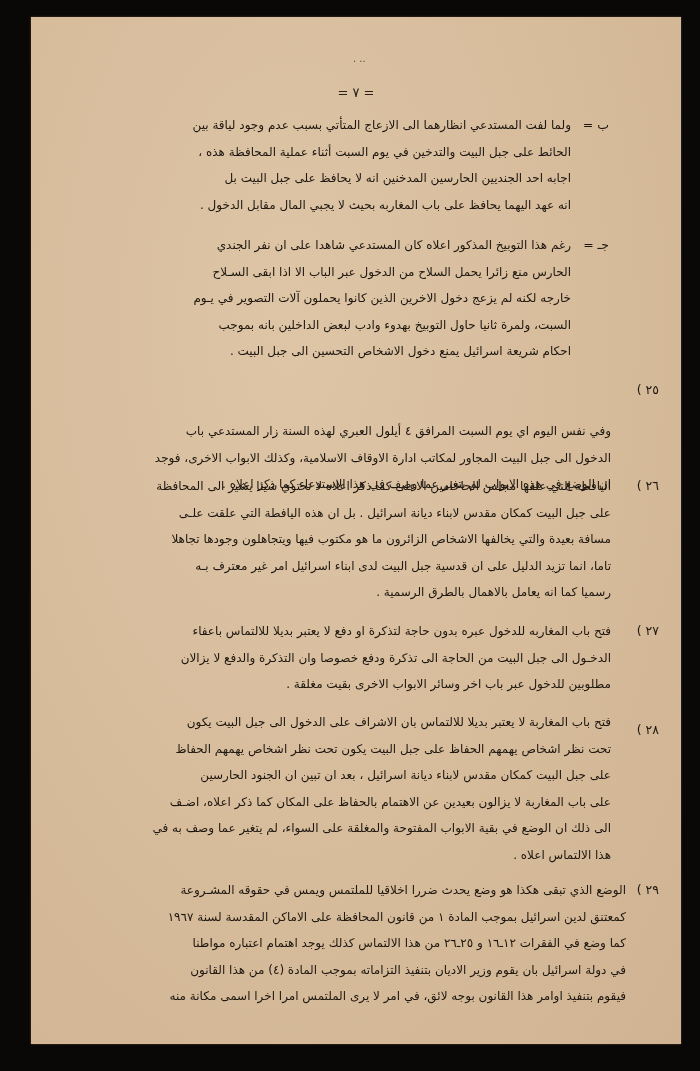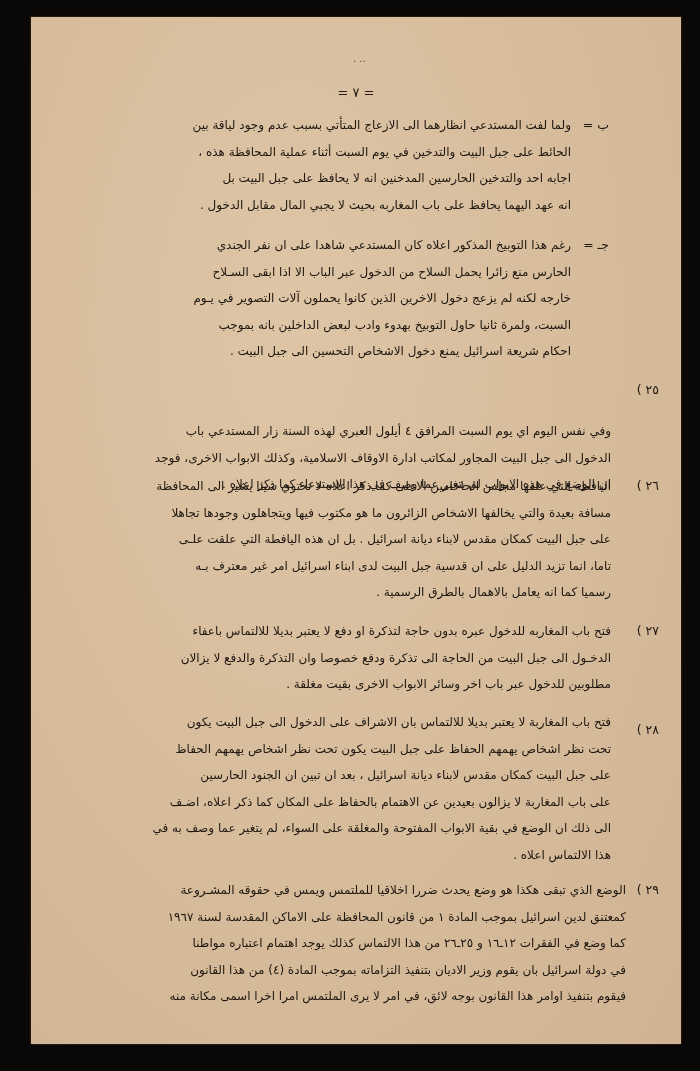--- a/index.html
+++ b/index.html
@@ -23,21 +23,21 @@
 <body>
 
 <div class="paper">
   <div class="dots">. ..</div>
   <div class="pagenum">= ٧ =</div>
 
   <div class="label" style="right:72px; top:95px;">ب =</div>
   <div class="para" style="right:110px; top:95px; width:470px;">
     <span class="line">ولما لفت المستدعي انظارهما الى الازعاج المتأتي بسبب عدم وجود لياقة بين</span>
     <span class="line">الحائط على جبل البيت والتدخين في يوم السبت أثناء عملية المحافظة هذه ،</span>
-    <span class="line">اجابه احد والتدخين الحارسين المدخنين انه لا يحافظ على جبل البيت بل</span>
+    <span class="line">اجابه احد الجنديين الحارسين المدخنين انه لا يحافظ على جبل البيت بل</span>
     <span class="line">انه عهد اليهما يحافظ على باب المغاربه بحيث لا يجبي المال مقابل الدخول .</span>
   </div>
 
   <div class="label" style="right:72px; top:215px;margin-left:12px;">جـ =</div>
   <div class="para" style="right:110px; top:215px; width:470px;">
     <span class="line">رغم هذا التوبيخ المذكور اعلاه كان المستدعي شاهدا على ان نفر الجندي</span>
     <span class="line">الحارس منع زائرا يحمل السلاح من الدخول عبر الباب الا اذا ابقى السـلاح</span>
     <span class="line">خارجه لكنه لم يزعج دخول الاخرين الذين كانوا يحملون آلات التصوير في يـوم</span>
     <span class="line">السبت، ولمرة ثانيا حاول التوبيخ بهدوء وادب لبعض الداخلين بانه بموجب</span>
     <span class="line">احكام شريعة اسرائيل يمنع دخول الاشخاص التحسين الى جبل البيت .</span>
@@ -46,22 +46,22 @@
   <div class="label" style="right:22px; top:360px;">٢٥ )</div>
   <div class="para" style="right:70px; top:360px; width:560px;margin-top:41px;">
     <span class="line">وفي نفس اليوم اي يوم السبت المرافق ٤ أيلول العبري لهذه السنة زار المستدعي باب</span>
     <span class="line">الدخول الى جبل البيت المجاور لمكاتب ادارة الاوقاف الاسلامية، وكذلك الابواب الاخرى، فوجد</span>
     <span class="line">ان الوضع في هذه الابواب لم يتغير عما وصف في هذا الاستدعاء كما ذكر اعلاه .</span>
   </div>
 
   <div class="label" style="right:22px; top:456px;">٢٦ )</div>
   <div class="para" style="right:70px; top:456px; width:560px;">
     <span class="line">اليافطة التي علقها مجلس الحاخامين الاعلى كما ذكر اعلاه لا تحتوي شيئا يشير الى المحافظة</span>
+    <span class="line">على جبل البيت كمكان مقدس لابناء ديانة اسرائيل . بل ان هذه اليافطة التي علقت علـى</span>
     <span class="line">مسافة بعيدة والتي يخالفها الاشخاص الزائرون ما هو مكتوب فيها ويتجاهلون وجودها تجاهلا</span>
-    <span class="line">على جبل البيت كمكان مقدس لابناء ديانة اسرائيل . بل ان هذه اليافطة التي علقت علـى</span>
     <span class="line">تاما، انما تزيد الدليل على ان قدسية جبل البيت لدى ابناء اسرائيل امر غير معترف بـه</span>
     <span class="line">رسميا كما انه يعامل بالاهمال بالطرق الرسمية .</span>
   </div>
 
   <div class="label" style="right:22px; top:601px;margin-left:10px;">٢٧ )</div>
   <div class="para" style="right:70px; top:601px; width:560px;">
     <span class="line">فتح باب المغاربه للدخول عبره بدون حاجة لتذكرة او دفع لا يعتبر بديلا للالتماس باعفاء</span>
     <span class="line">الدخـول الى جبل البيت من الحاجة الى تذكرة ودفع خصوصا وان التذكرة والدفع لا يزالان</span>
     <span class="line">مطلوبين للدخول عبر باب اخر وسائر الابواب الاخرى بقيت مغلقة .</span>
   </div>

